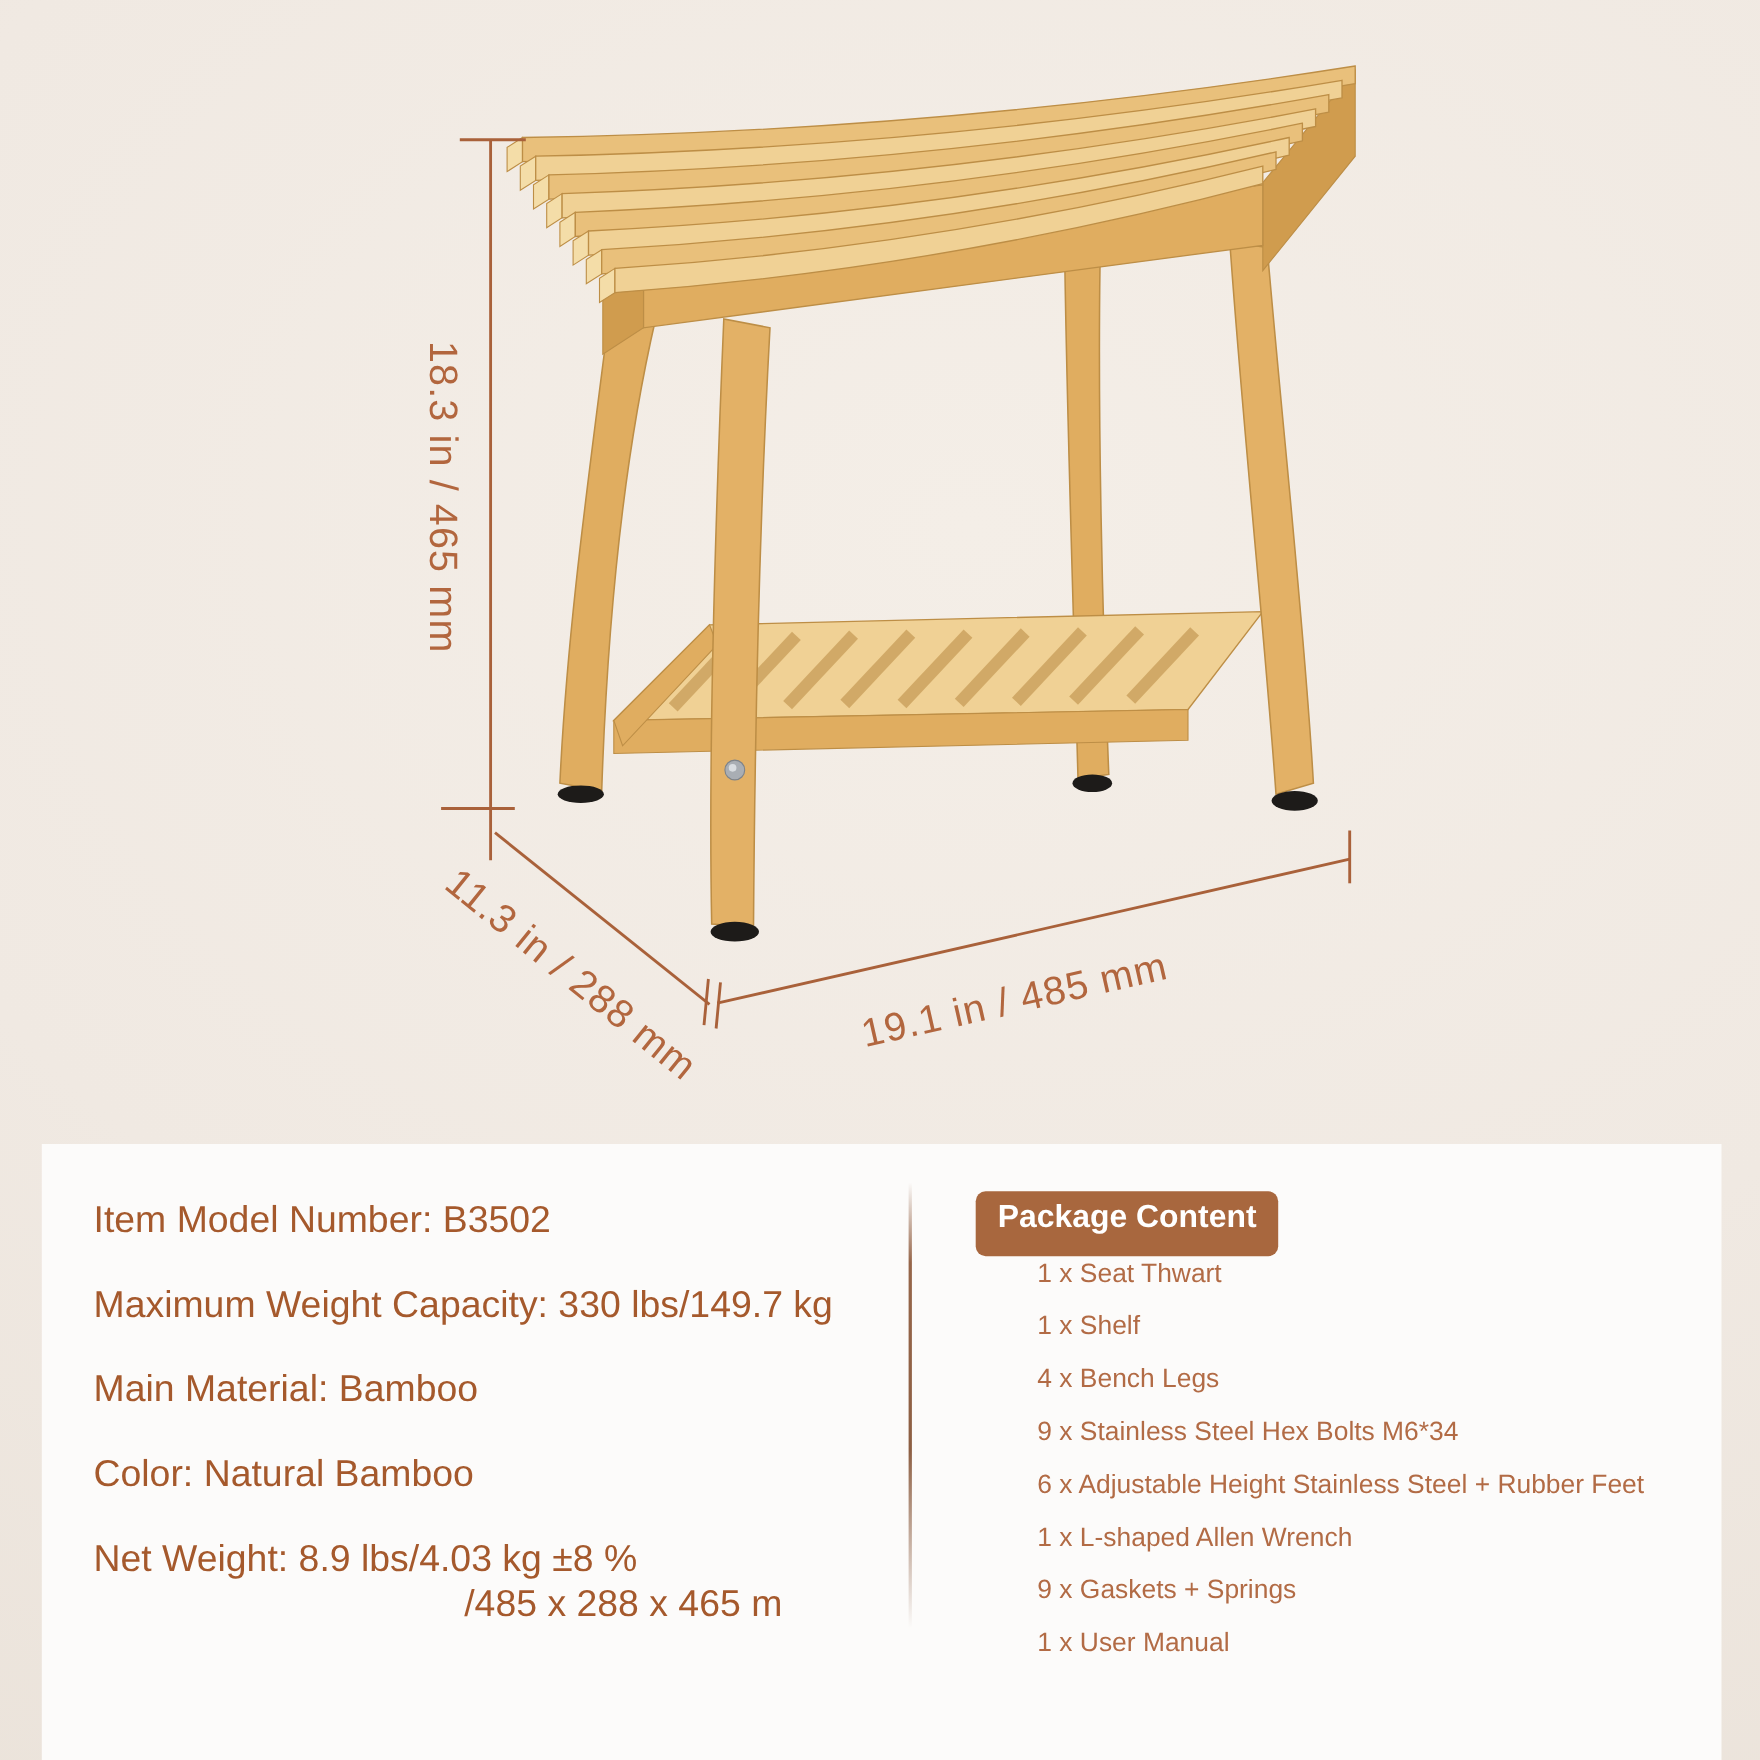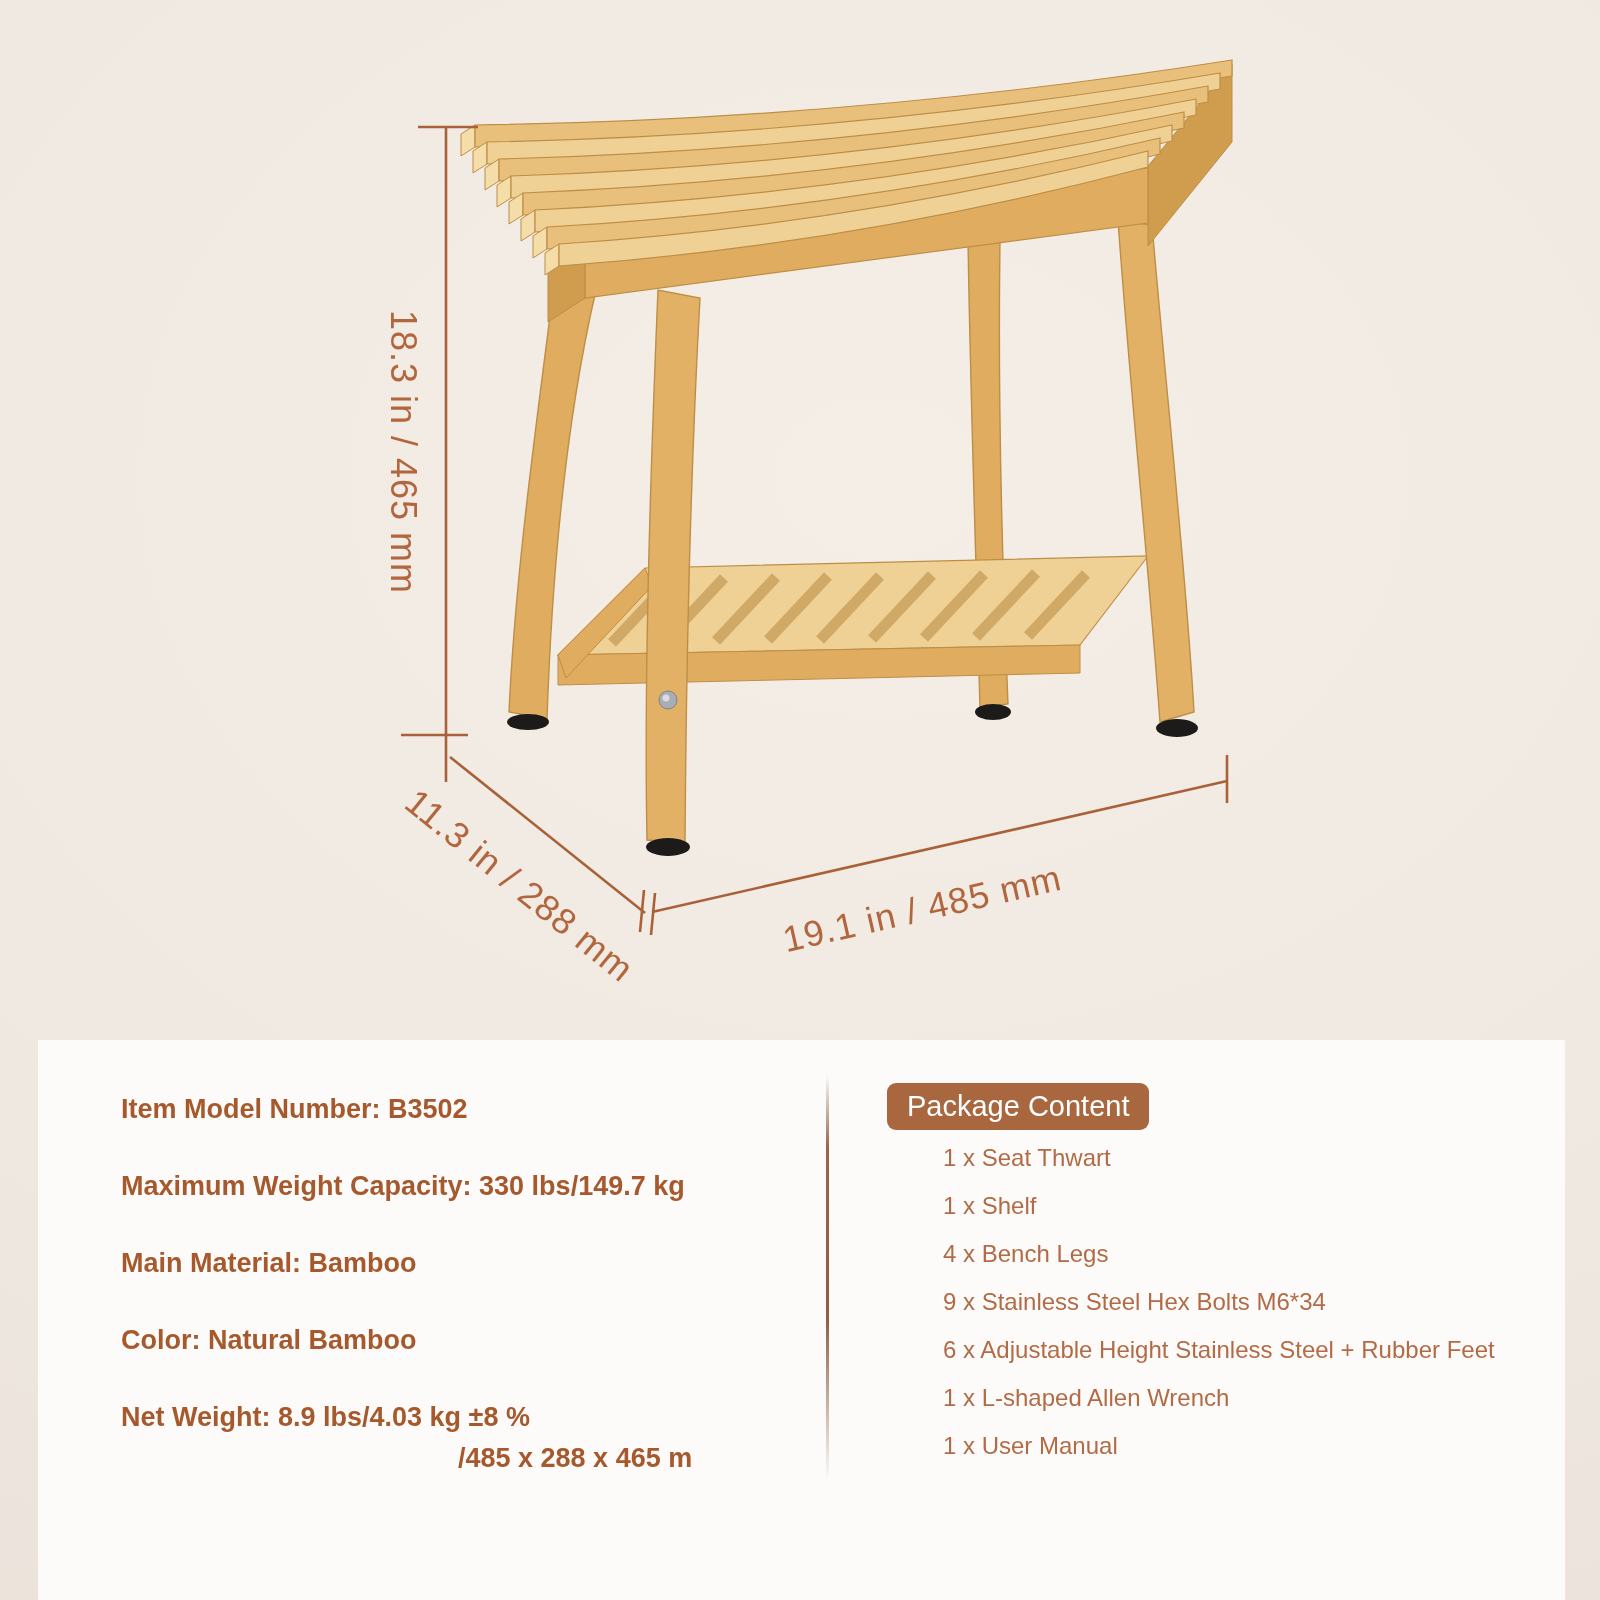--- a/index.html
+++ b/index.html
@@ -25,27 +25,27 @@
   .bolt{fill:var(--bolt);stroke:#7d838a;stroke-width:1;}
   .bolt-hl{fill:#d9dde1;}
 
   
   .dim-line{stroke:var(--dim-line);stroke-width:2.6;fill:none;}
   .dim-label{fill:var(--dim);font-size:36px;font-weight:400;letter-spacing:1px;}
 
   
   .panel{position:absolute;left:38px;top:1040px;width:1527px;height:560px;background:var(--panel);}
   .specs{position:absolute;left:85px;top:1094px;}
-  .spec-line{font-size:27px;font-weight:700;color:var(--spec);height:31px;line-height:31px;margin-bottom:46px;white-space:pre;margin-left:36px;}
+  .spec-line{font-size:34px;font-weight:400;color:var(--spec);height:31px;line-height:31px;margin-bottom:46px;white-space:pre;}
   .spec-line.cont{margin-top:-36px;padding-left:337px;}
   .divider{position:absolute;left:826px;top:1075px;width:3px;height:405px;
     background:linear-gradient(to bottom, rgba(150,100,70,0) 0%, #96664a 18%, #8d5f43 60%, rgba(150,100,70,0) 100%);}
-  .chip{position:absolute;left:887px;top:1083px;height:47px;line-height:47px;
+  .chip{position:absolute;left:887px;top:1083px;height:59px;line-height:47px;
     padding:0 20px;border-radius:9px;background:var(--chip-bg);color:var(--chip-text);
-    font-size:29px;font-weight:400;}
+    font-size:29px;font-weight:700;}
   .pkg-list{position:absolute;left:905px;top:1145px;}
   .pkg-item{font-size:24px;font-weight:400;color:var(--list);height:25px;line-height:25px;margin-bottom:23px;white-space:pre;margin-left:38px;}
 </style>
 </head>
 <body>
 
 <div class="stage">
 
   <svg class="bench-svg" viewBox="0 0 1600 1050">
 
@@ -141,16 +141,17 @@
     <span>Package Content</span>
   </div>
 
   <div class="pkg-list">
       <div class="pkg-item">1 x Seat Thwart</div>
       <div class="pkg-item">1 x Shelf</div>
       <div class="pkg-item">4 x Bench Legs</div>
       <div class="pkg-item">9 x Stainless Steel Hex Bolts M6*34</div>
       <div class="pkg-item">6 x Adjustable Height Stainless Steel + Rubber Feet</div>
       <div class="pkg-item">1 x L-shaped Allen Wrench</div>
+      <div class="pkg-item">9 x Gaskets + Springs</div>
       <div class="pkg-item">1 x User Manual</div>
     </div>
 
 </div>
 
 </body></html>

